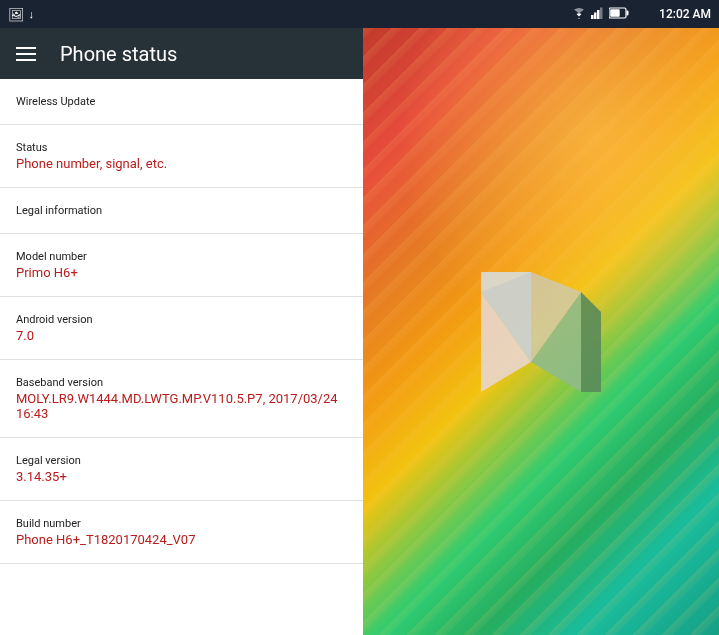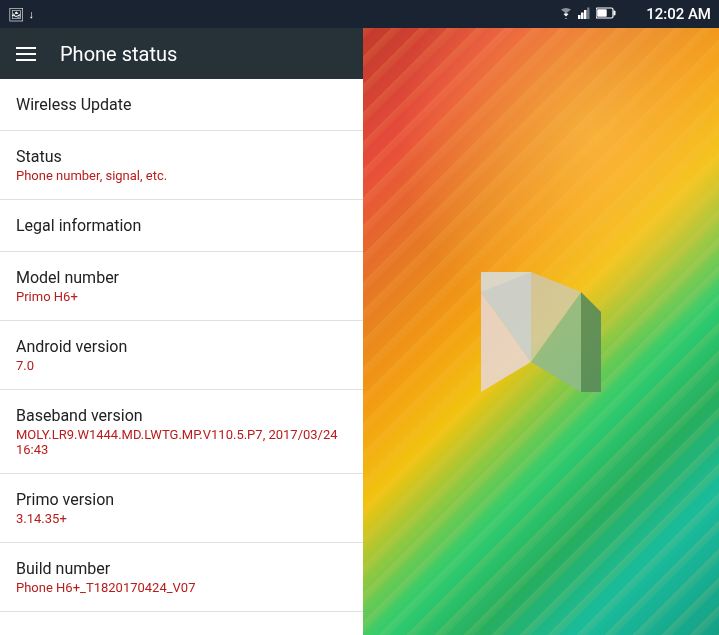--- a/index.html
+++ b/index.html
@@ -30,21 +30,21 @@
       align-items: center;
       gap: 4px;
     }
     .status-bar-right {
       display: flex;
       align-items: center;
       gap: 4px;
     }
     .status-time {
       font-weight: 500;
-      font-size: 15px;
+      font-size: 12px;
     }
 
     
     .main-container {
       display: flex;
       flex: 1;
       overflow: hidden;
     }
 
     
@@ -78,21 +78,21 @@
     }
 
     
     .settings-item {
       padding: 16px 16px;
       border-bottom: 1px solid #e0e0e0;
       cursor: pointer;
       background: #fff;
     }
     .settings-item-title {
-      font-size: 16px;
+      font-size: 11px;
       color: #212121;
       font-weight: 400;
     }
     .settings-item-subtitle {
       font-size: 13px;
       color: #b91c1c;
       margin-top: 2px;
     }
 
     
@@ -234,21 +234,21 @@
         </div>
         <div class="settings-item">
           <div class="settings-item-title">Android version</div>
           <div class="settings-item-subtitle">7.0</div>
         </div>
         <div class="settings-item">
           <div class="settings-item-title">Baseband version</div>
           <div class="settings-item-subtitle">MOLY.LR9.W1444.MD.LWTG.MP.V110.5.P7, 2017/03/24 16:43</div>
         </div>
         <div class="settings-item">
-          <div class="settings-item-title">Primo version</div>
+          <div class="settings-item-title">Legal version</div>
           <div class="settings-item-subtitle">3.14.35+</div>
         </div>
         <div class="settings-item">
           <div class="settings-item-title">Build number</div>
           <div class="settings-item-subtitle">Phone H6+_T1820170424_V07</div>
         </div>
       </div>
 
   </div>
 

